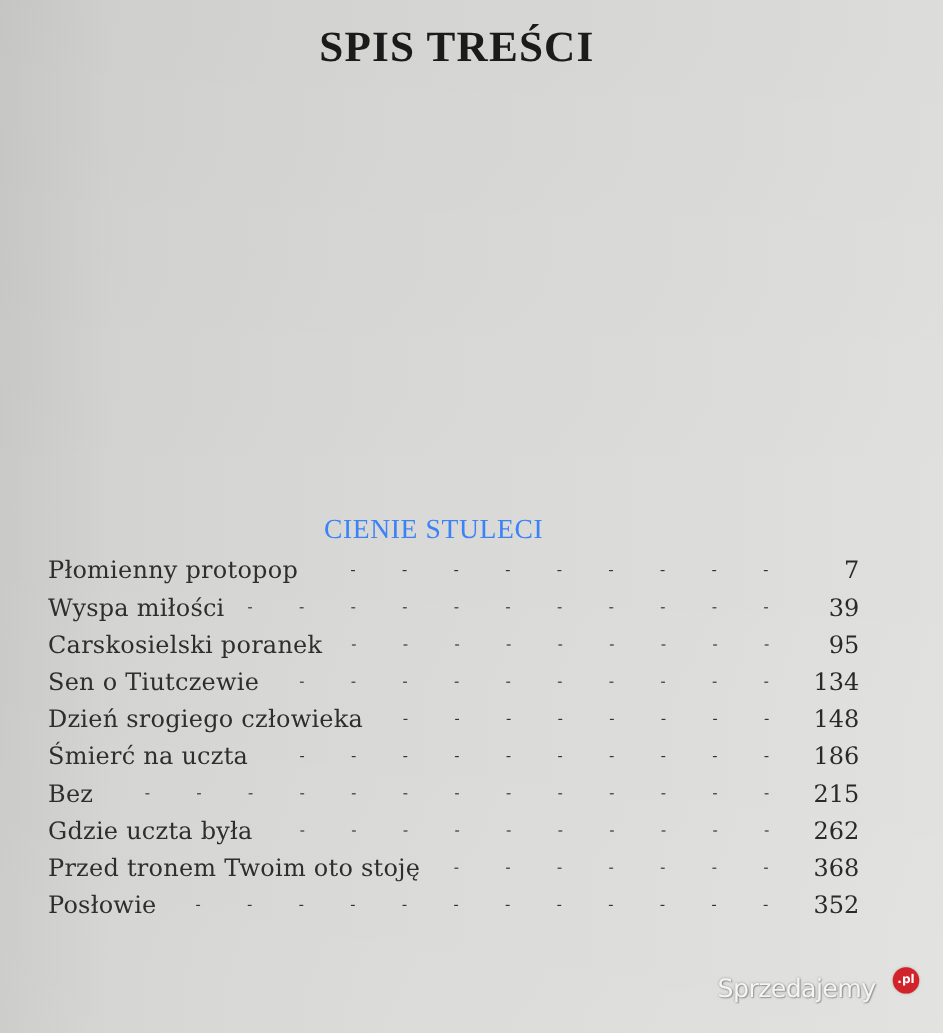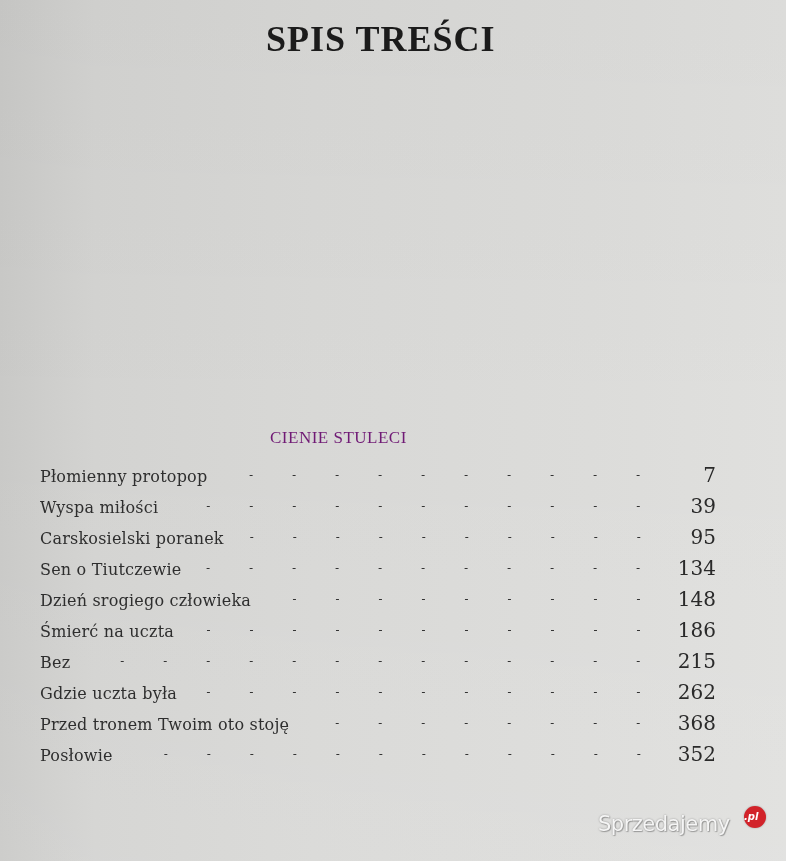--- a/index.html
+++ b/index.html
@@ -16,33 +16,33 @@
   }
   .title {
     position: absolute; left: 266px; top: 18px;
     font-family: "Liberation Serif", serif;
     font-weight: bold; font-size: 36px; letter-spacing: 1px;
     color: #1b1b1b; white-space: nowrap;
   }
   .section-title {
     position: absolute; left: 270px; top: 428px;
     font-family: "Liberation Serif", serif;
-    font-size: 17px; letter-spacing: 0.5px; color: #701a75;
+    font-size: 23px; letter-spacing: 0.5px; color: #3b82f6;
     white-space: nowrap;
   }
   .toc {
     position: absolute; left: 40px; top: 463px; width: 676px;
     margin: 0; padding: 0; list-style: none;
   }
   .toc-row {
     position: relative; height: 31px; display: flex; align-items: baseline;
   }
   .toc-title {
     font-family: "DejaVu Serif", serif;
-    font-size: 16px; color: #2e2e2e; white-space: nowrap;
+    font-size: 20px; color: #2e2e2e; white-space: nowrap;
     letter-spacing: 0.2px;
   }
   .toc-leader {
     flex: 1; margin: 0 12px 0 14px; height: 1px; position: relative; top: -3px;
     background-image: radial-gradient(circle, #333 1.4px, transparent 1.8px);
     background-size: 43px 4px;
     background-position: right center;
     background-repeat: repeat-x;
     align-self: center;
   }
@@ -55,23 +55,22 @@
     font-family: "DejaVu Sans", sans-serif; font-weight: normal;
     font-size: 21px; color: #f5f5f5; letter-spacing: -0.5px;
     text-shadow: 0 0 2px rgba(0,0,0,0.35), 1px 1px 1px rgba(0,0,0,0.25);
     white-space: nowrap;
   }
   .watermark-badge {
     position: absolute; left: 744px; top: 806px;
     width: 22px; height: 22px; border-radius: 50%;
     background: #d2232a;
     color: #fff; font-family: "DejaVu Sans", sans-serif; font-weight: bold;
-    font-size: 10px; line-height: 22px; text-align: left;
+    font-size: 10px; line-height: 22px; text-align: center;
     box-shadow: 0 0 2px rgba(0,0,0,0.3);
-    font-style: italic;
   }
 </style>
 </head>
 <body>
 
 <div class="page-shade"></div>
 
 <h1 class="title" style="margin:0">SPIS TREŚCI</h1>
 
 <div class="section-title">CIENIE STULECI</div>

